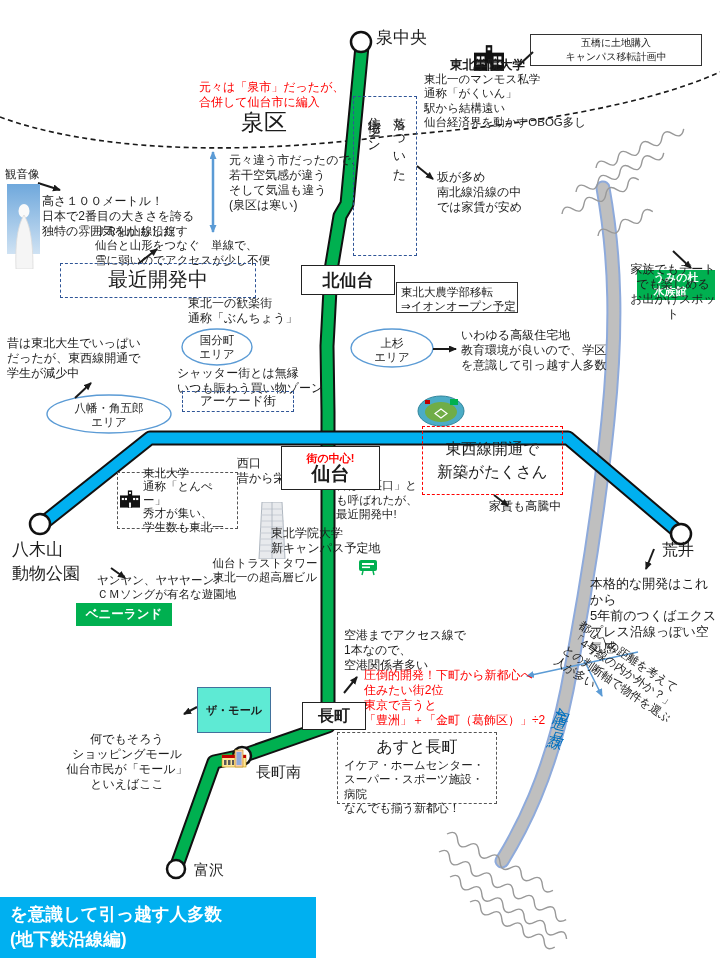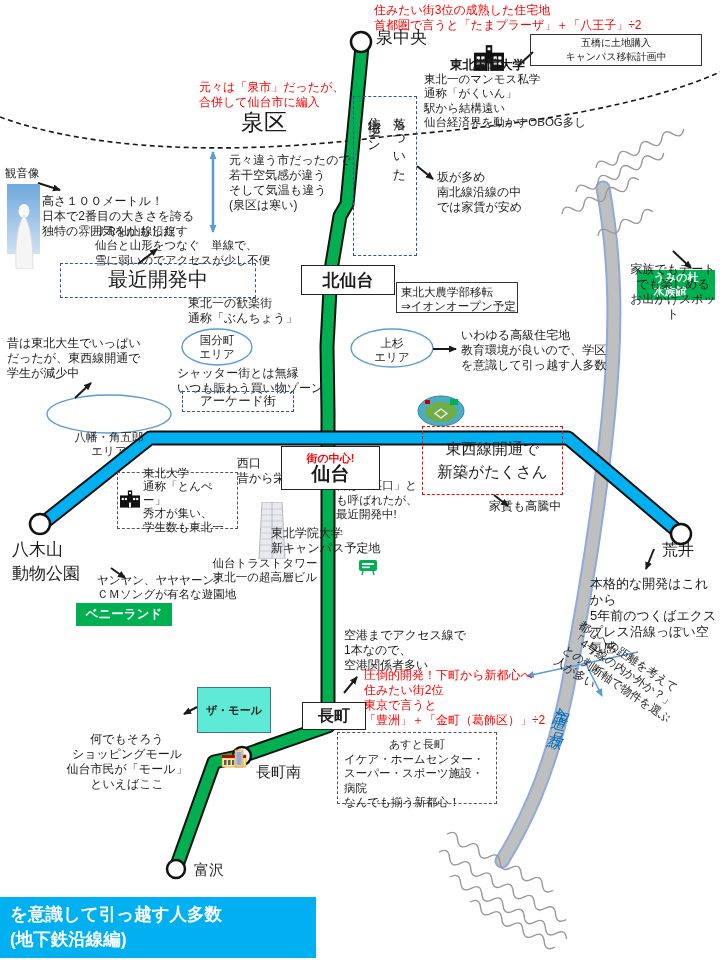--- a/index.html
+++ b/index.html
@@ -103,22 +103,20 @@
     <line x1="533" y1="52" x2="518" y2="66"></line>
   </g>
 
   <g stroke="#5B9BD5" fill="none">
     <line x1="213" y1="152" x2="213" y2="232" stroke-width="2.5" marker-start="url(#mBl)" marker-end="url(#mBl)"></line>
     <line x1="638" y1="652" x2="527" y2="676" stroke-width="1.5" marker-end="url(#mBl)"></line>
     <line x1="584" y1="660" x2="602" y2="696" stroke-width="1.5" marker-end="url(#mBl)"></line>
   </g>
 </svg>
 
-<div class="n red" style="left:374px;top:3px;">住みたい街3位の成熟した住宅地
-首都圏で言うと「たまプラーザ」＋「八王子」÷2</div>
 <div class="n" style="left:376px;top:27px;font-size:17px;">泉中央</div>
 
 <div class="n" style="left:474px;top:30px;">
   <svg width="30" height="26" viewBox="0 0 28 24">
     <rect x="0" y="7" width="28" height="17" fill="#111"></rect>
     <rect x="11" y="0" width="6" height="24" fill="#111"></rect>
     <rect x="12.7" y="2.2" width="2.6" height="2.6" fill="#fff"></rect>
     <rect x="2.5" y="10.5" width="3" height="3" fill="#fff"></rect>
         <rect x="6.8" y="10.5" width="3" height="3" fill="#fff"></rect>
     <rect x="18.3" y="10.5" width="3" height="3" fill="#fff"></rect>
@@ -153,21 +151,21 @@
 <div class="n" style="left:437px;top:170px;">坂が多め
 南北線沿線の中
 では家賃が安め</div>
 
 <div class="gbox" style="left:637px;top:222px;width:78px;height:30px;font-size:11px;line-height:1.25;">うみの杜
 水族館</div>
 <div class="n ctr" style="left:626px;top:262px;width:94px;">家族でもデート
 でも楽しめる
 お出かけスポット</div>
 
-<div class="n" style="left:5px;top:167px;font-size:11.5px;font-family:Liberation Mono, monospace;">観音像</div>
+<div class="n" style="left:5px;top:167px;font-size:11.5px;">観音像</div>
 <div class="n" style="left:7px;top:184px;width:33px;height:70px;background:linear-gradient(180deg,#6FA8DC,#CFE2F3);">
   <svg width="33" height="70" viewBox="0 0 33 70">
     <ellipse cx="17" cy="12" rx="5.5" ry="7" fill="#FAFAFA"></ellipse>
     <path d="M17,16 C11,26 8,42 9,70 L26,70 C26,42 23,26 17,16 Z" fill="#F5F5F5" stroke="#DADADA" stroke-width="0.8"></path>
   </svg>
 </div>
 <div class="n" style="left:42px;top:194px;">高さ１００メートル！
 日本で2番目の大きさを誇る
 独特の雰囲気をかもしだす</div>
 <div class="n" style="left:95px;top:224px;font-size:11.5px;">ＪＲ仙山線沿線
@@ -179,21 +177,21 @@
 <div class="n" style="left:188px;top:296px;">東北一の歓楽街
 通称「ぶんちょう」</div>
 <div class="n ctr" style="left:183px;top:333px;width:68px;font-size:11.5px;">国分町
 エリア</div>
 <div class="n" style="left:7px;top:336px;">昔は東北大生でいっぱい
 だったが、東西線開通で
 学生が減少中</div>
 <div class="n" style="left:177px;top:366px;">シャッター街とは無縁
 いつも賑わう買い物ゾーン</div>
 <div class="dashed-blue ctr" style="left:182px;top:391px;width:110px;height:19px;font-size:12.5px;line-height:18px;">アーケード街</div>
-<div class="n ctr" style="left:47px;top:401px;width:124px;font-size:11.5px;margin-top:29px;">八幡・角五郎
+<div class="n ctr" style="left:47px;top:401px;width:124px;font-size:11.5px;">八幡・角五郎
 エリア</div>
 
 <div class="sbox" style="left:301px;top:265px;width:92px;height:28px;font-size:17px;">北仙台</div>
 <div class="n" style="left:396px;top:282px;width:122px;height:31px;border:1.3px solid #333;font-size:11.5px;padding:2px 0 0 4px;box-sizing:border-box;">東北大農学部移転
 ⇒イオンオープン予定</div>
 
 <div class="n ctr" style="left:361px;top:336px;width:62px;font-size:11.5px;">上杉
 エリア</div>
 <div class="n" style="left:461px;top:328px;">いわゆる高級住宅地
 教育環境が良いので、学区
@@ -284,21 +282,21 @@
 <div class="n" style="left:344px;top:628px;">空港までアクセス線で
 1本なので、
 空港関係者多い</div>
 <div class="n red" style="left:364px;top:668px;">圧倒的開発！下町から新都心へ
 住みたい街2位
 東京で言うと
 「豊洲」＋「金町（葛飾区）」÷2</div>
 <div class="sbox" style="left:302px;top:702px;width:62px;height:26px;font-size:16px;">長町</div>
 
 <div class="dashed-dark" style="left:337px;top:732px;width:160px;height:72px;padding:4px 6px;box-sizing:border-box;">
-  <div class="ctr" style="font-size:11px;">あすと長町</div>
+  <div class="ctr" style="font-size:16px;">あすと長町</div>
   <div style="font-size:11.5px;line-height:1.25;white-space:pre-line;">イケア・ホームセンター・
 スーパー・スポーツ施設・病院
 なんでも揃う新都心！</div>
 </div>
 
 <div class="n" style="left:197px;top:687px;width:74px;height:46px;border:1.5px solid #41719C;box-sizing:border-box;text-align:center;background:#5eead4;z-index:3;">
   <div style="font-size:11px;font-weight:bold;line-height:1.4;">ザ・モール</div>
   <div>
     <svg width="28" height="20" viewBox="0 0 26 20">
       <rect x="1" y="7" width="24" height="12" fill="#FFE699" stroke="#BF9000" stroke-width="0.6"></rect>

